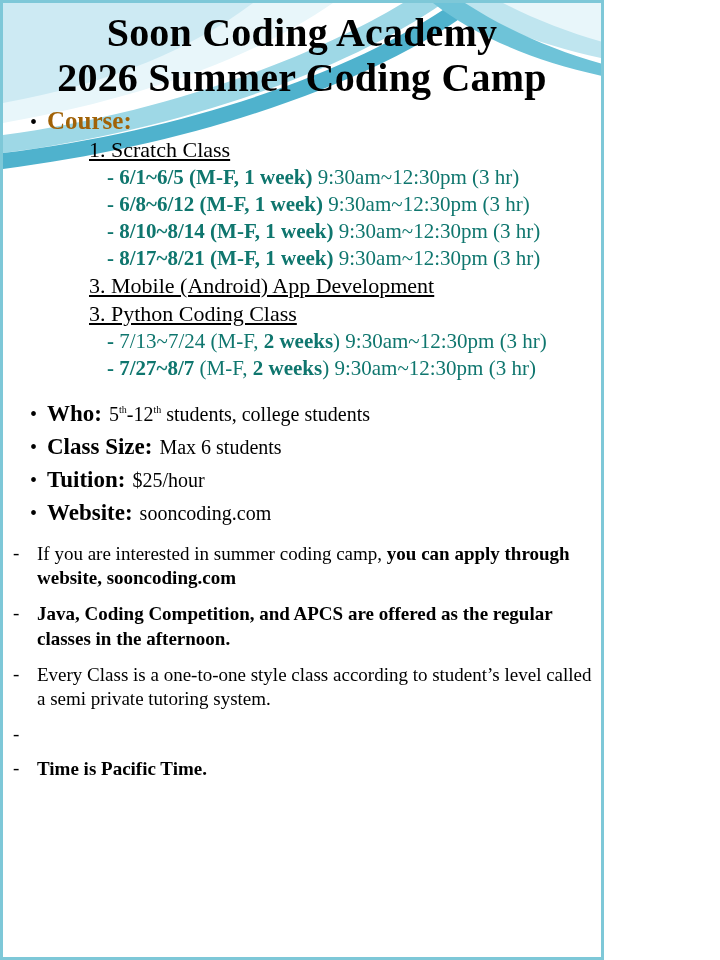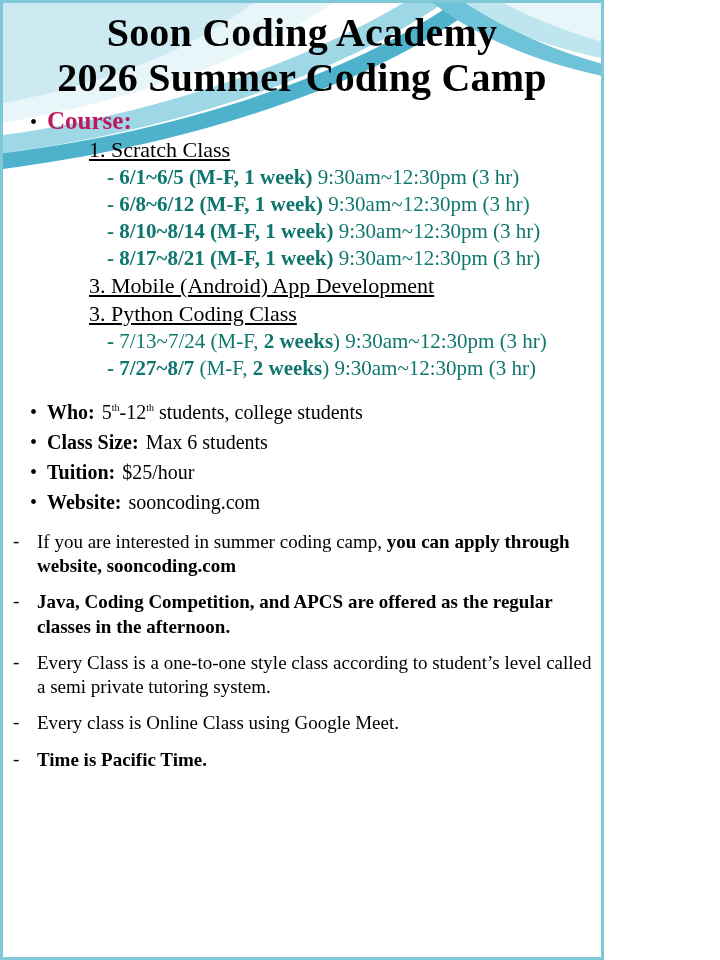--- a/index.html
+++ b/index.html
@@ -55,21 +55,21 @@
     text-align: right;
     padding-right: 10px;
     font-size: 20px;
     line-height: 1;
     color: #000;
     flex: none;
   }
   .course-head {
     font-size: 25px;
     font-weight: bold;
-    color: #be185d;
+    color: #a16207;
   }
   .section-wrap {
     margin-top: 6px;
   }
   .class-title {
     font-size: 22px;
     font-weight: normal;
     text-decoration: underline;
     margin-left: 86px;
     margin-top: 2px;
@@ -90,21 +90,21 @@
   }
   .info-list {
     margin-top: 20px;
   }
   .info-row {
     display: flex;
     align-items: baseline;
     margin-top: 7px;
   }
   .info-label {
-    font-size: 20px;
+    font-size: 23px;
     font-weight: bold;
     color: #000;
     white-space: nowrap;
     font-family: Liberation Serif, serif;
   }
   .info-value {
     font-size: 20px;
     color: #000;
     margin-left: 7px;
     white-space: nowrap;
@@ -220,21 +220,20 @@
       <div class="note-row strong-note">
         <div class="note-dash">-</div>
         <div class="note-text">Java, Coding Competition, and APCS are offered as the regular classes in the afternoon.</div>
       </div>
       <div class="note-row">
         <div class="note-dash">-</div>
         <div class="note-text">Every Class is a one-to-one style class according to student’s level called a semi private tutoring system.</div>
       </div>
       <div class="note-row">
         <div class="note-dash">-</div>
-        <div class="note-text">Every class is Online Class using Google Meet.</div>
       </div>
       <div class="note-row strong-note">
         <div class="note-dash">-</div>
         <div class="note-text">Time is Pacific Time.</div>
       </div>
     </div>
 
   </div>
 </div>
 

